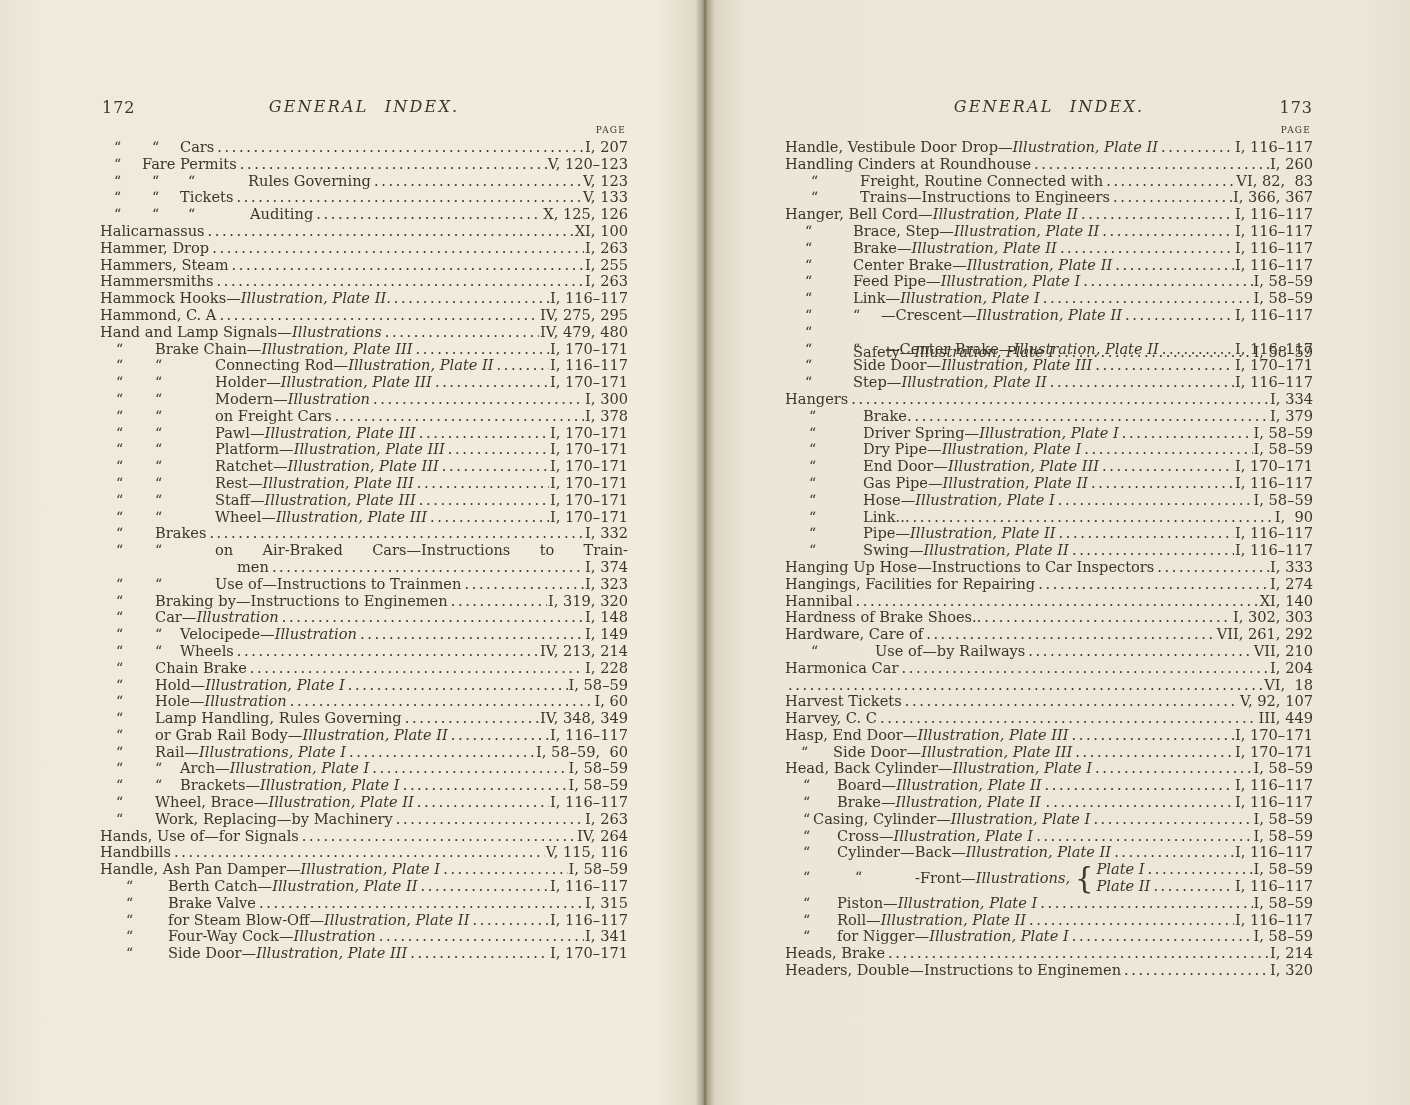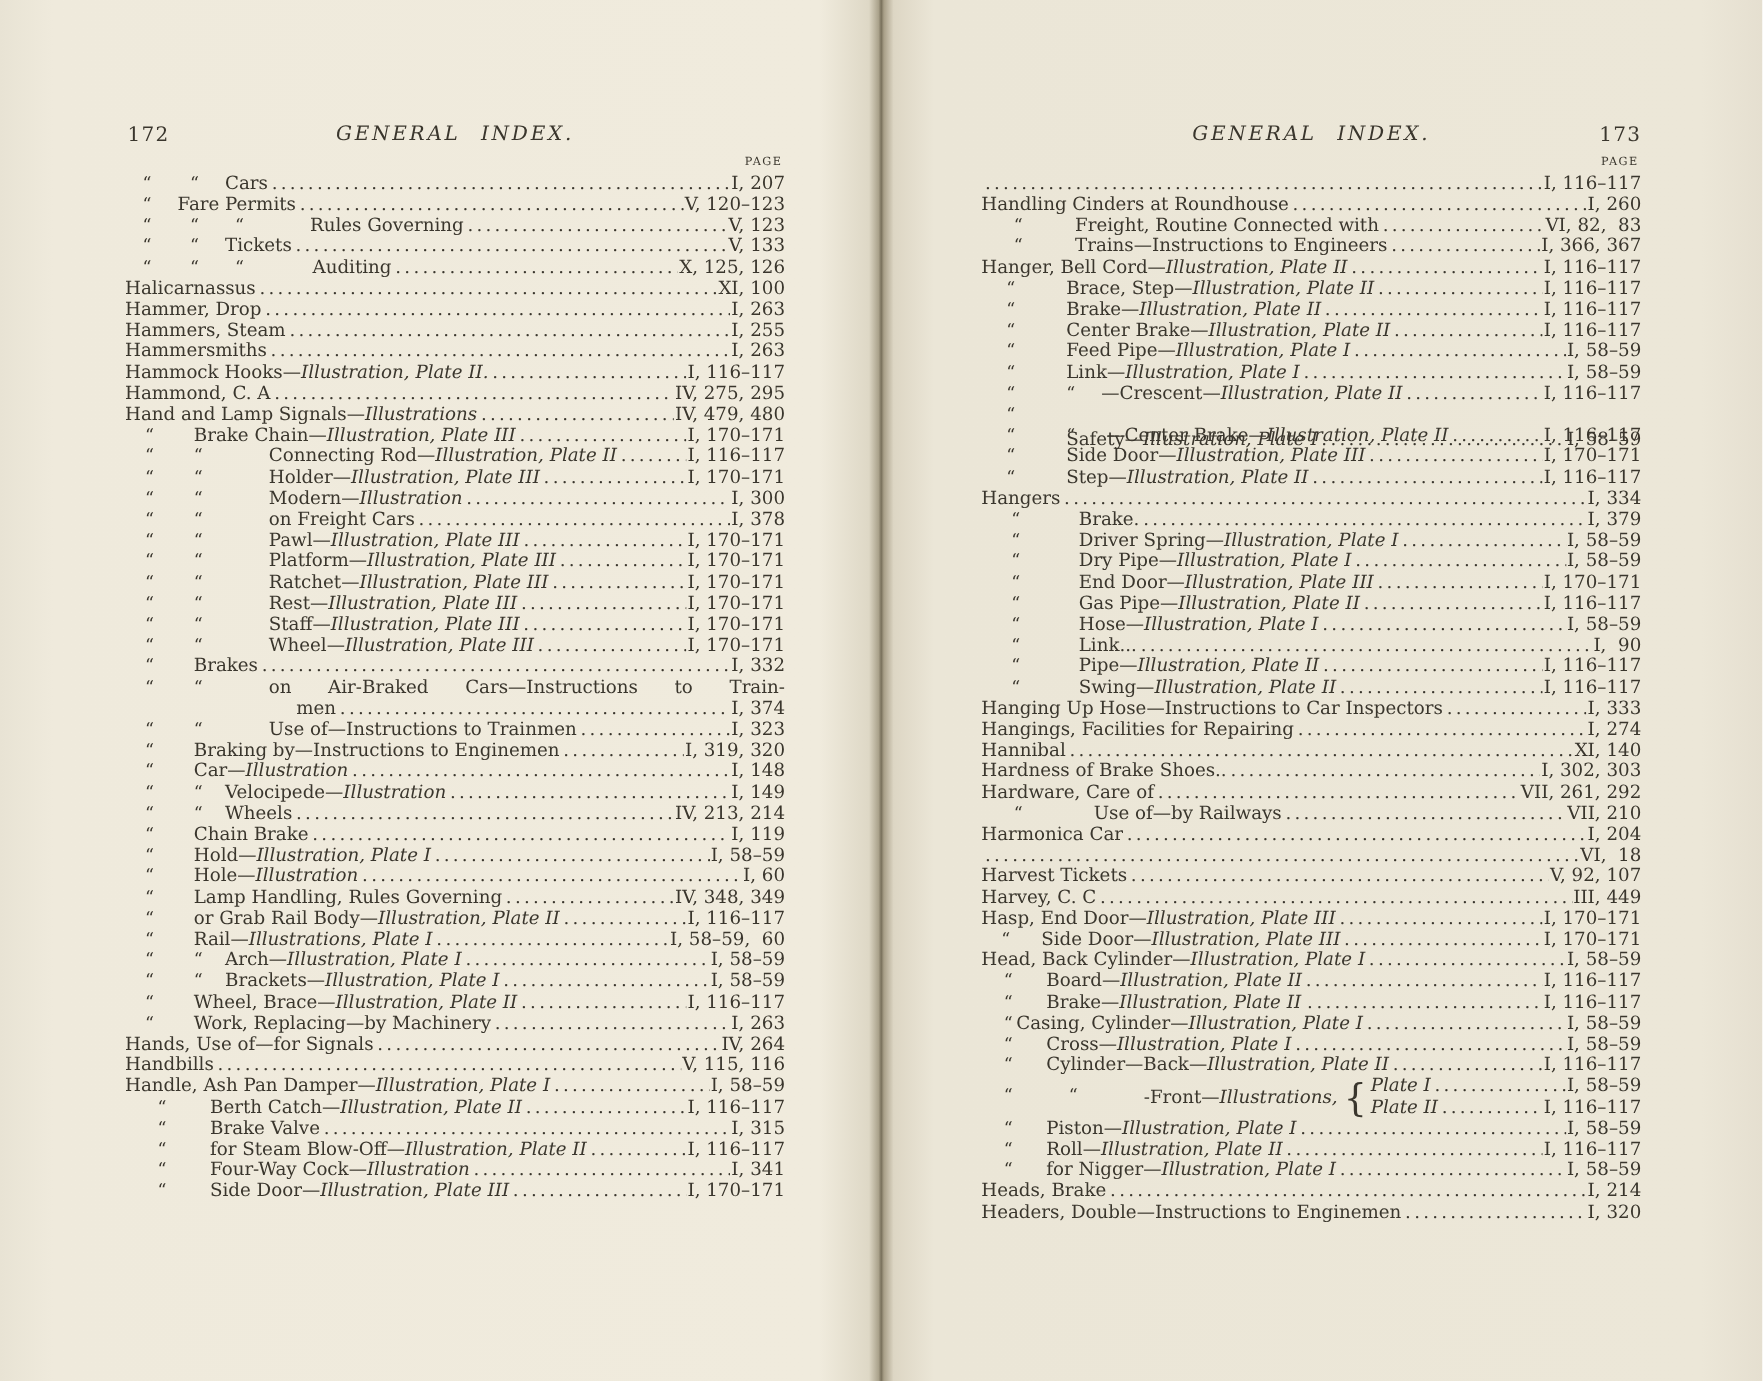--- a/index.html
+++ b/index.html
@@ -261,21 +261,21 @@
           <span class="ditto" style="left: 16px;">“</span>
           <span class="ditto" style="left: 55px;">“</span>
           <span class="txt" style="margin-left: 80px;">Wheels</span>
           <span class="dots">........................................................................................................................</span>
           <span class="pg">IV, 213, 214</span>
         </div>
         <div class="line">
           <span class="ditto" style="left: 16px;">“</span>
           <span class="txt" style="margin-left: 55px;">Chain Brake</span>
           <span class="dots">........................................................................................................................</span>
-          <span class="pg">I, 119</span>
+          <span class="pg">I, 228</span>
         </div>
         <div class="line">
           <span class="ditto" style="left: 16px;">“</span>
           <span class="txt" style="margin-left: 55px;">Hold—<i>Illustration, Plate I</i></span>
           <span class="dots">........................................................................................................................</span>
           <span class="pg">I, 58–59</span>
         </div>
         <div class="line">
           <span class="ditto" style="left: 16px;">“</span>
           <span class="txt" style="margin-left: 55px;">Hole—<i>Illustration</i></span>
@@ -375,20 +375,21 @@
   </div>
 
   <div class="page page-right">
     <div class="pg-head">
       <span class="running-title">GENERAL INDEX.</span>
       <span class="folio">173</span>
     </div>
     <div class="page-label">PAGE</div>
     <div class="entries" id="entries-right">
         <div class="line">
+          <span class="txt">Handle, Vestibule Door Drop—<i>Illustration, Plate II</i></span>
           <span class="dots">........................................................................................................................</span>
           <span class="pg">I, 116–117</span>
         </div>
         <div class="line">
           <span class="txt">Handling Cinders at Roundhouse</span>
           <span class="dots">........................................................................................................................</span>
           <span class="pg">I, 260</span>
         </div>
         <div class="line">
           <span class="ditto" style="left: 26px;">“</span>

